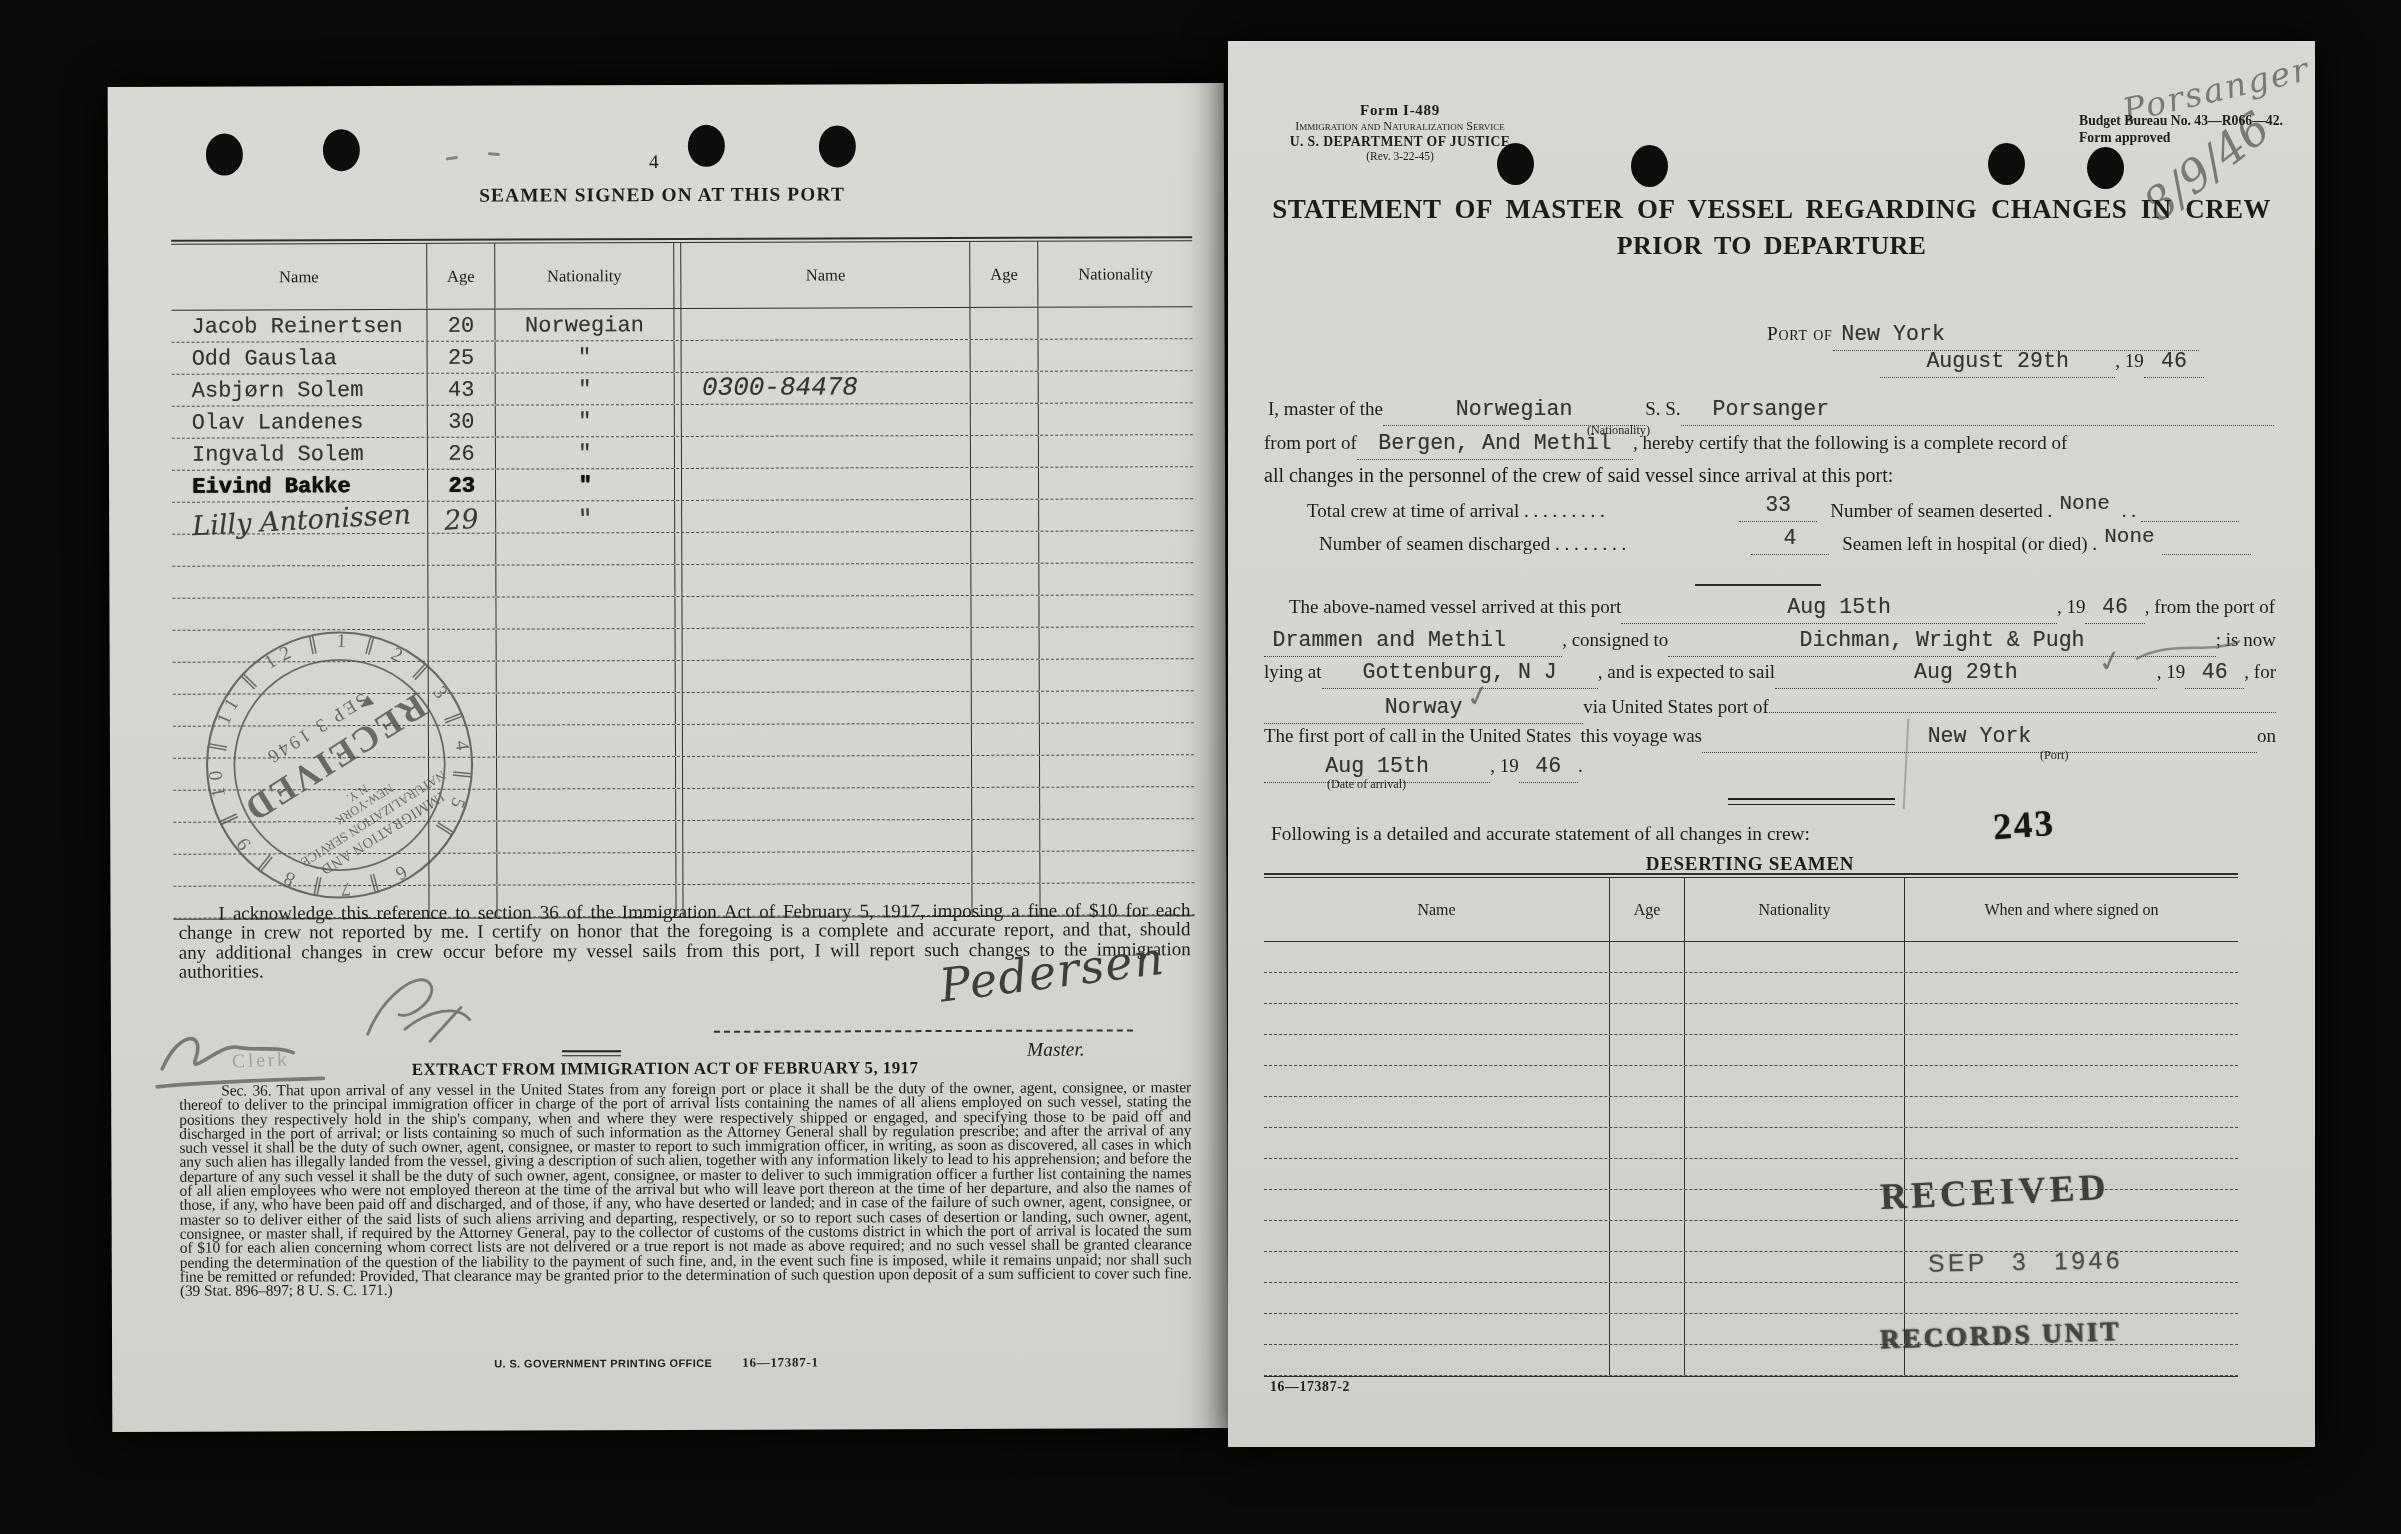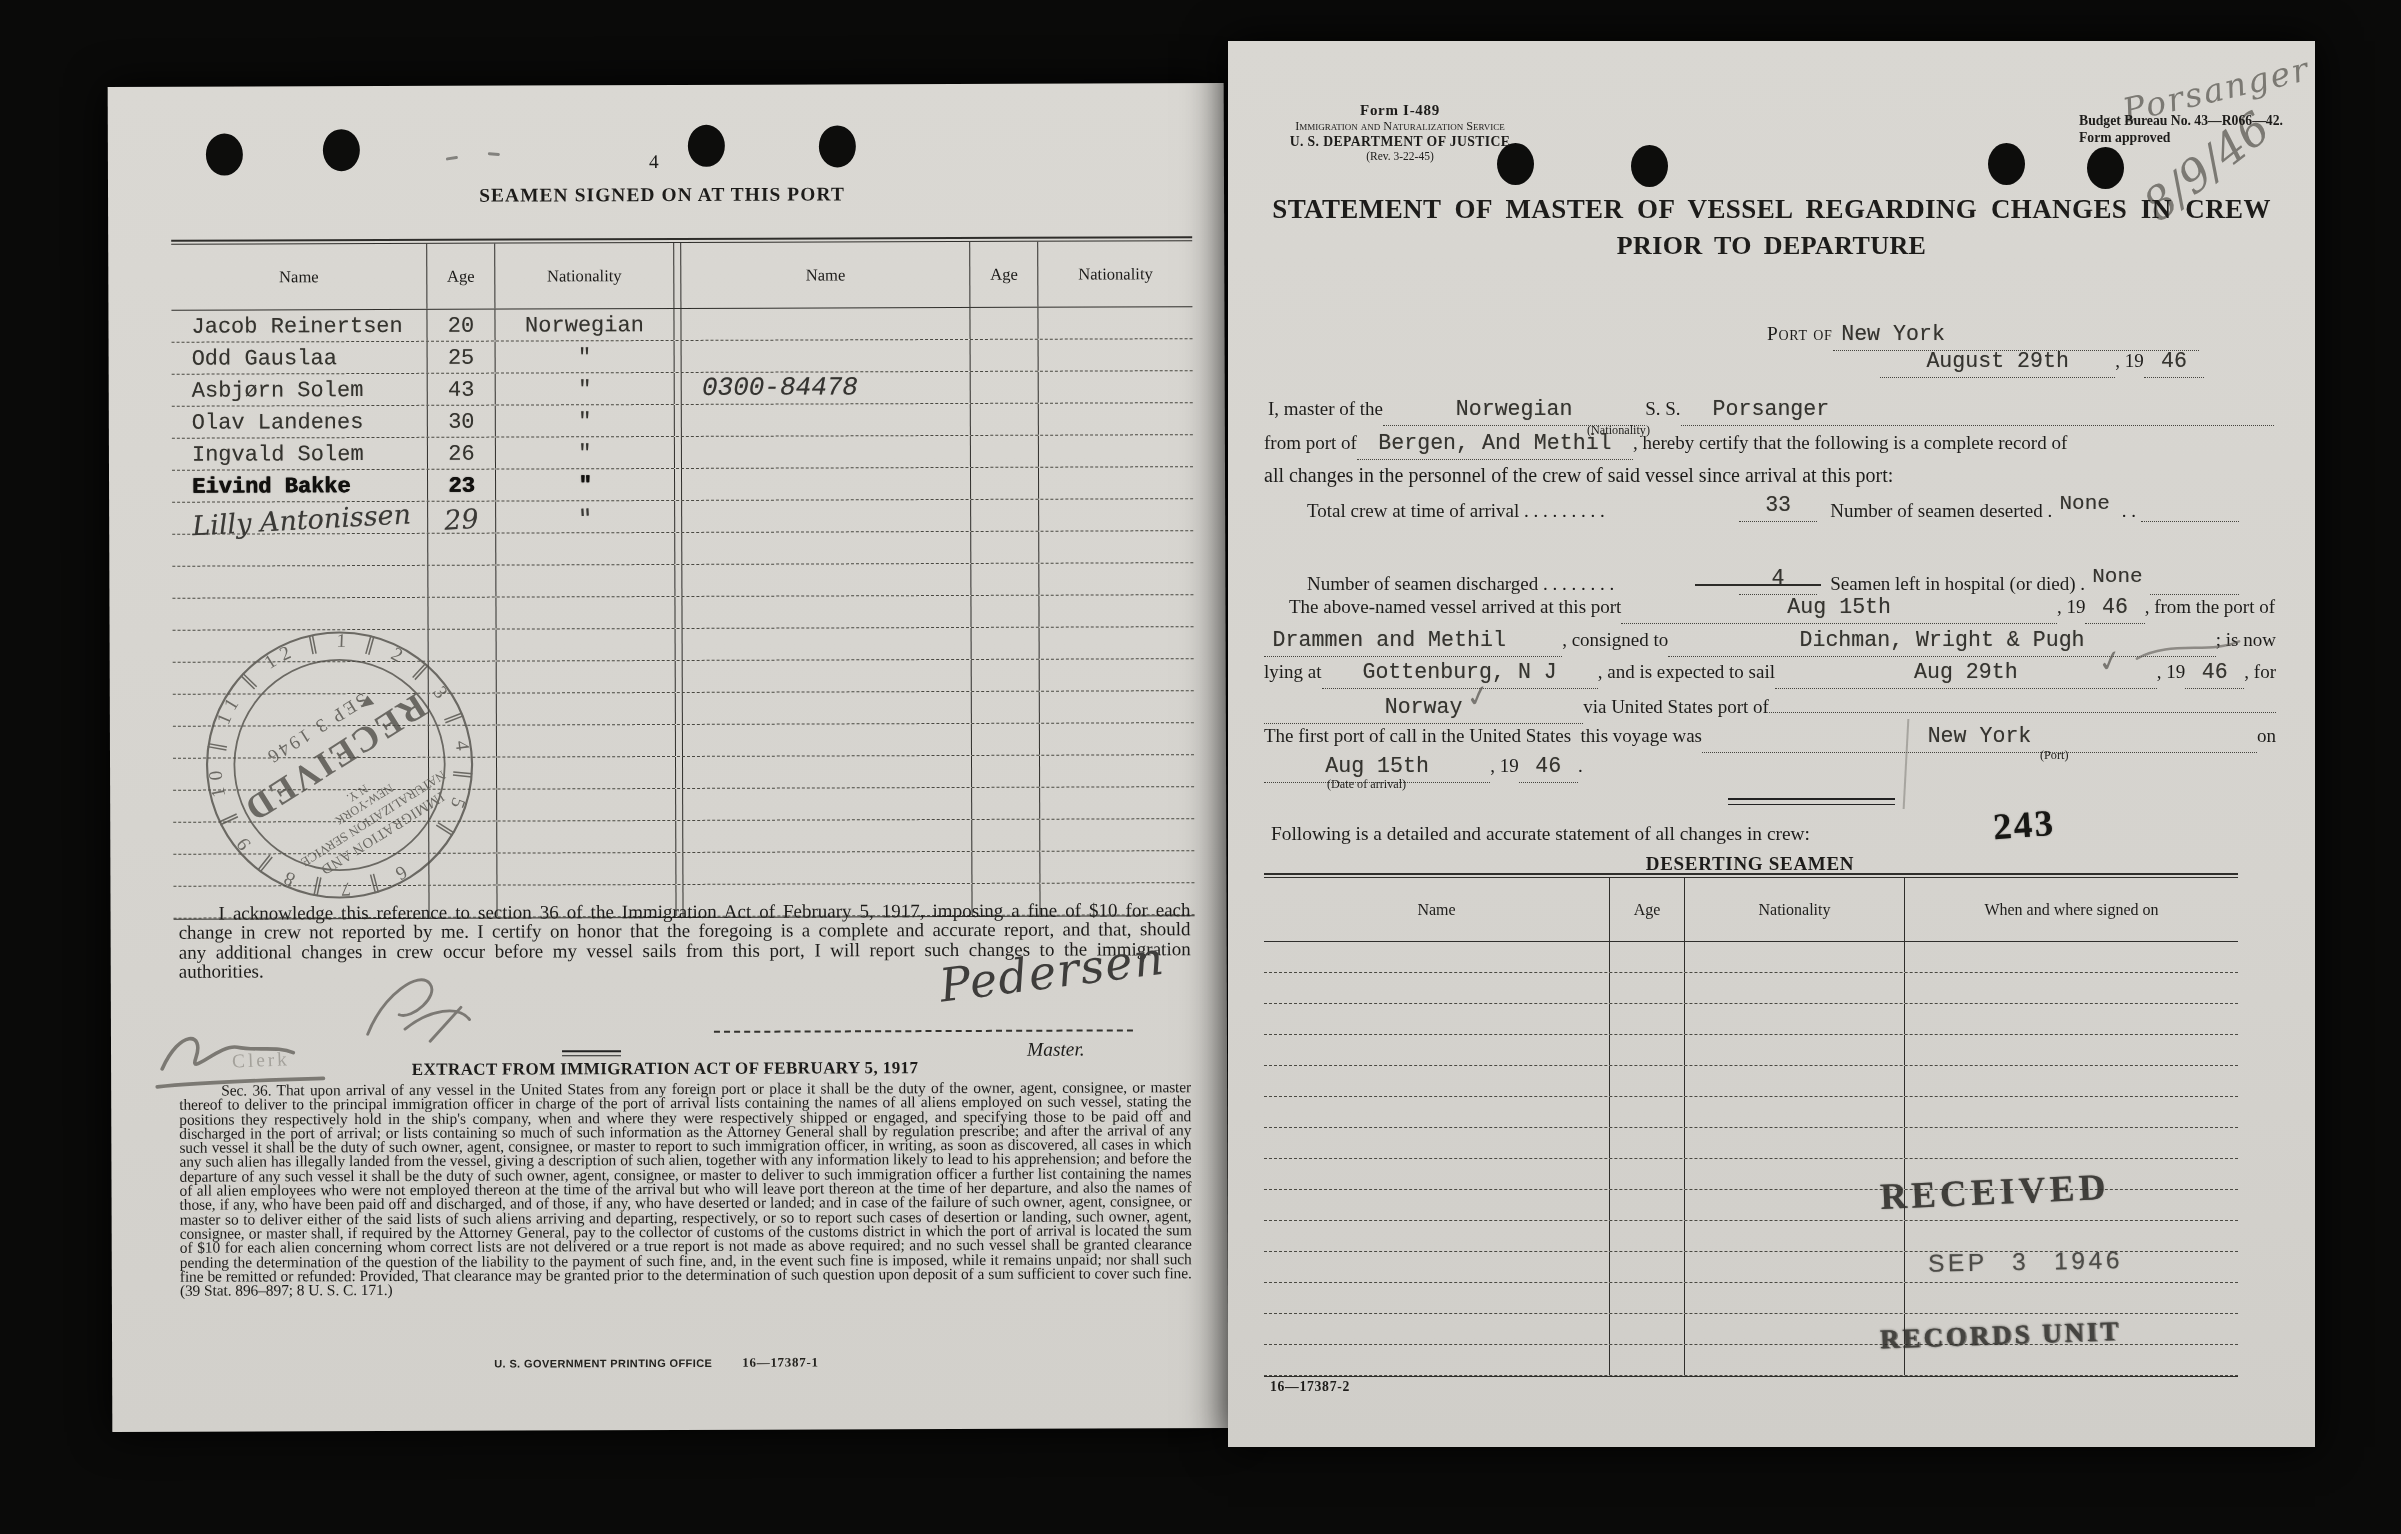--- a/index.html
+++ b/index.html
@@ -503,21 +503,21 @@
     <div class="abs" style="left:36px;top:423px;font-size:20px;">all changes in the personnel of the crew of said vessel since arrival at this port:</div>
 
     <div class="srow" style="left:79px;top:452px;width:932px;">
       <span class="sl1">Total crew at time of arrival . . . . . . . . .</span>
       <span class="val typed sv">33</span>
       <span class="lbl" style="margin-left:13px;">Number of seamen deserted .</span>
       <span class="typed raised" style="font-size:21px;padding:0 7.2px;">None</span>
       <span class="lbl"> . . </span>
       <span class="fill"></span>
     </div>
-    <div class="srow" style="left:79px;top:485px;width:932px;margin-top:40px;">
+    <div class="srow" style="left:91px;top:485px;width:932px;">
       <span class="sl1">Number of seamen discharged . . . . . . . .</span>
       <span class="val typed sv">4</span>
       <span class="lbl" style="margin-left:13px;">Seamen left in hospital (or died) .</span>
       <span class="typed raised" style="font-size:21px;padding:0 7.2px;">None</span>
       <span class="fill"></span>
     </div>
     <div class="abs" id="seven-rule"></div>
 
     <div class="line" style="left:61px;top:554px;width:986px;">
       <span class="lbl">The above-named vessel arrived at this port</span>

